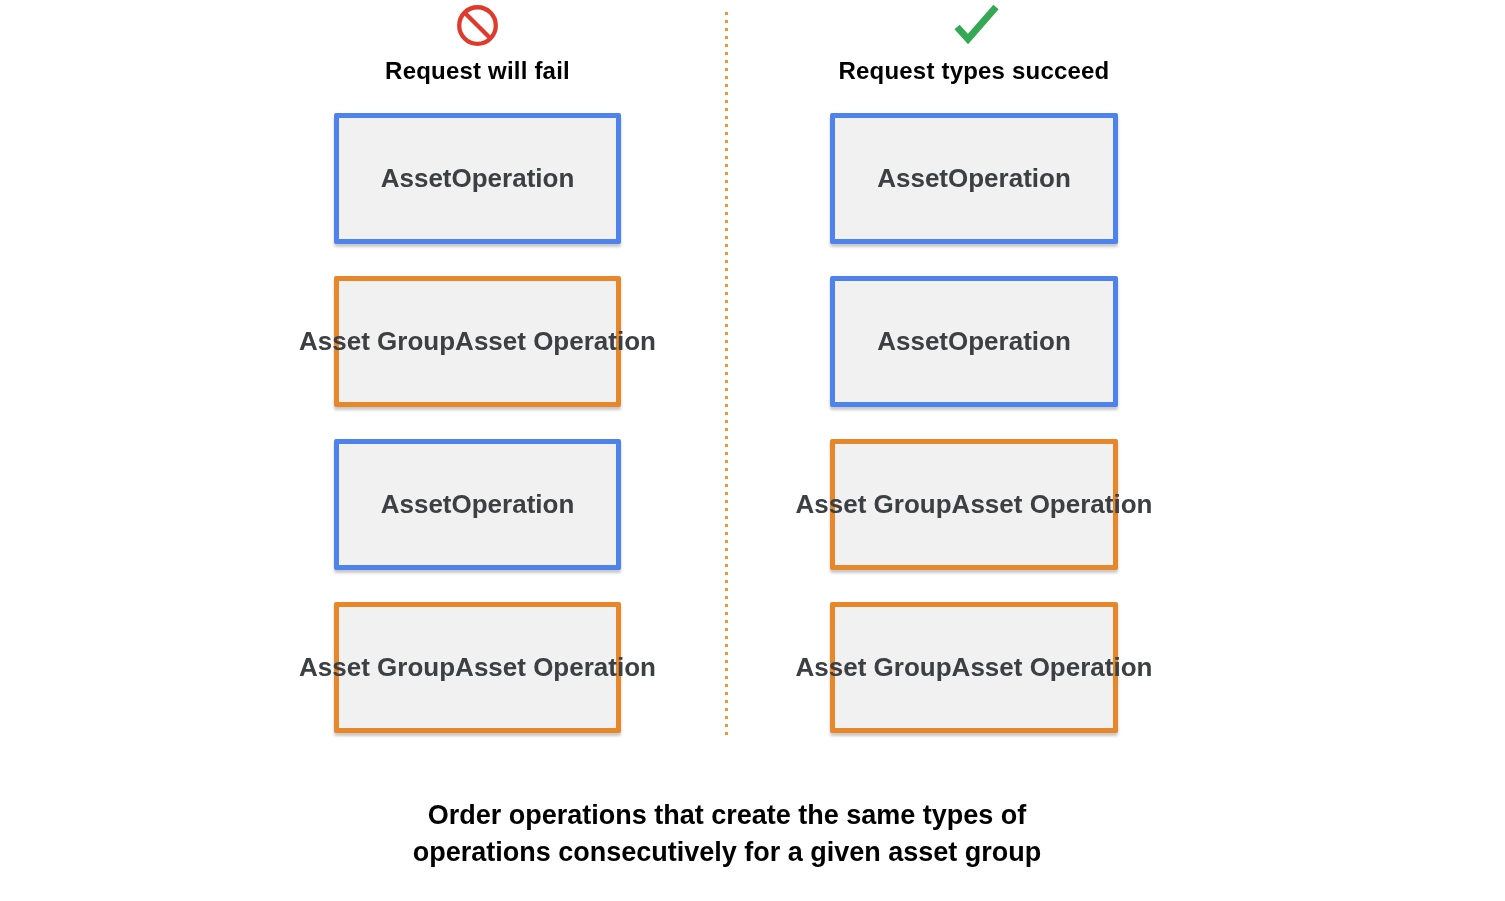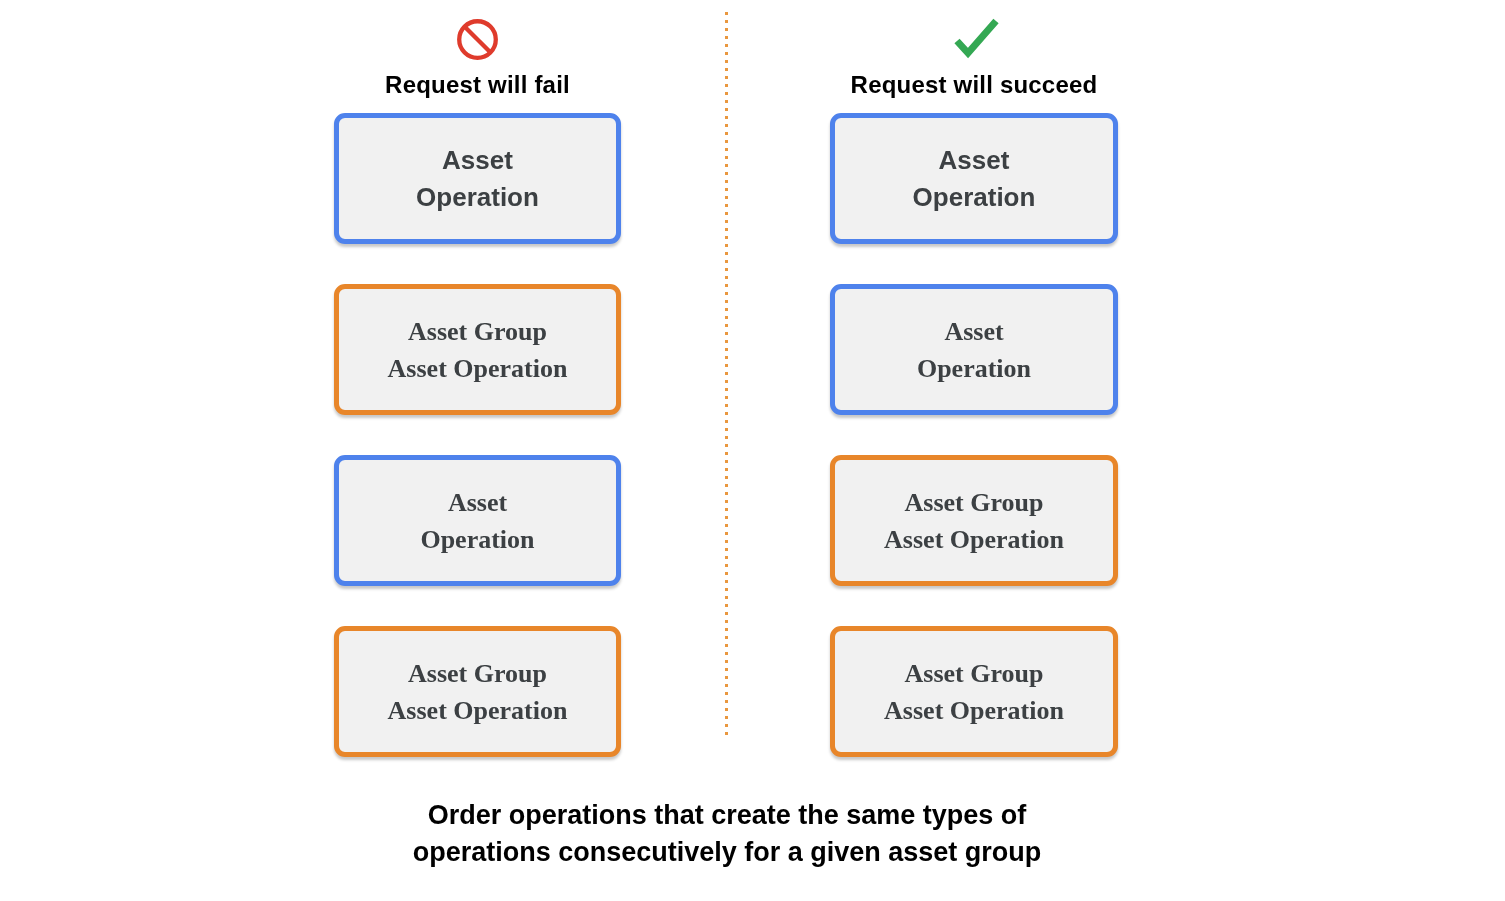--- a/index.html
+++ b/index.html
@@ -29,43 +29,43 @@
     align-items: center;
   }
   .column.fail    { left: 334px; width: 287px; }
   .column.succeed { left: 830px; width: 288px; }
   .col-header {
     height: 113px;
     display: flex;
     flex-direction: column;
     align-items: center;
     justify-content: flex-end;
-    padding-bottom: 14px;
+    padding-bottom: 28px;
   }
   .col-icon { display: block; margin-bottom: 5px; }
   .col-title {
     font-size: 24px;
     font-weight: bold;
     color: var(--heading-text);
     letter-spacing: 0.2px;
     white-space: nowrap;
   }
   .box {
     width: 100%;
     height: 131px;
-    border-radius: 11px;
+    border-radius: 2px;
     background: var(--box-fill);
     display: flex;
-    flex-direction: column;
+    flex-direction: row;
     align-items: center;
     justify-content: center;
     box-shadow: 0 3px 3px rgba(0,0,0,0.22);
     border: 5px solid transparent;
   }
-  .box + .box { margin-top: 40px; font-family: Liberation Serif, serif; }
+  .box + .box { margin-top: 32px; }
   .box.blue   { border-color: var(--blue); }
   .box.orange { border-color: var(--orange); }
   .box .line {
     display: block;
     font-size: 26px;
     font-weight: bold;
     line-height: 37px;
     color: var(--box-text);
     white-space: nowrap;
   }
@@ -128,21 +128,21 @@
 
 <div class="divider"></div>
 
 <section class="column succeed">
   <div class="col-header">
     <span class="col-icon">
       <svg width="58" height="48" viewBox="0 0 58 48" aria-hidden="true">
         <path d="M12 27 L23 39 L51 7" fill="none" stroke="var(--green)" stroke-width="7" stroke-linecap="butt" stroke-linejoin="miter"></path>
       </svg>
     </span>
-    <h2 class="col-title">Request will succeed</h2>
+    <h2 class="col-title">Request types succeed</h2>
   </div>
   <div class="box blue">
     <span class="line">Asset</span>
     <span class="line">Operation</span>
   </div>
   <div class="box blue">
     <span class="line">Asset</span>
     <span class="line">Operation</span>
   </div>
   <div class="box orange">

